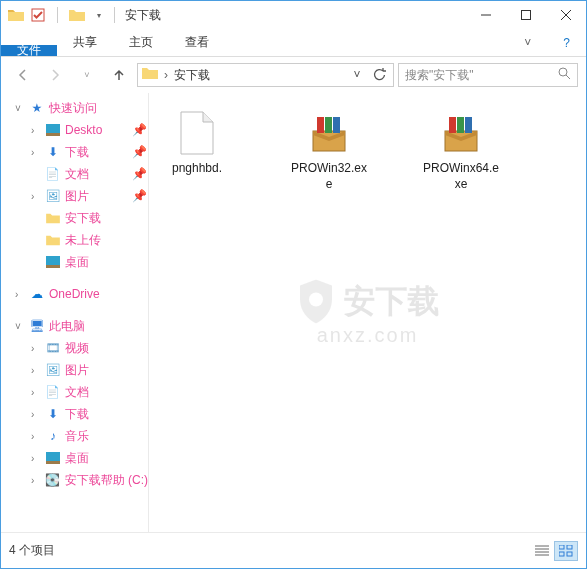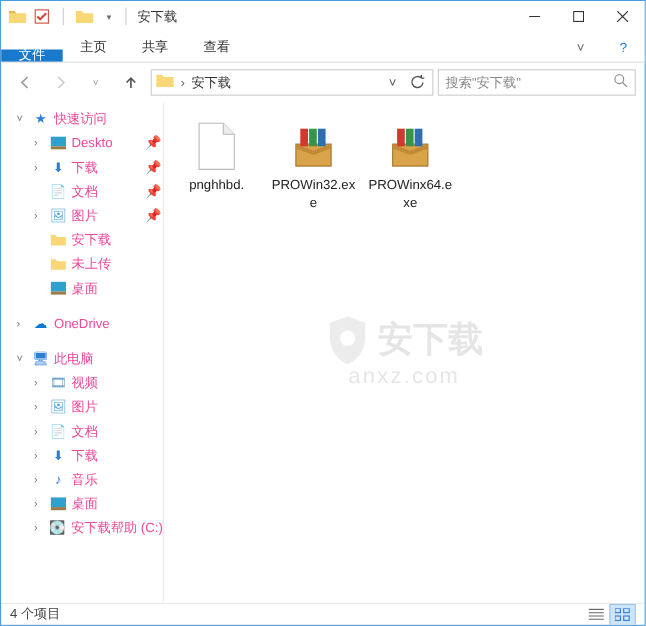--- a/index.html
+++ b/index.html
@@ -34,31 +34,31 @@
 .sidebar::-webkit-scrollbar { width: 14px; }
 .sidebar::-webkit-scrollbar-track { background: #f0f0f0; }
 .sidebar::-webkit-scrollbar-thumb { background: #c0c0c0; border: 3px solid #f0f0f0; }
 .tree-item { display: flex; align-items: center; height: 22px; padding-left: 14px; gap: 4px; white-space: nowrap; }
 .tree-item.child { padding-left: 30px; }
 .tree-item .exp { width: 10px; color: #777; font-size: 10px; }
 .tree-item .ticon { width: 16px; height: 16px; display: flex; align-items: center; justify-content: center; }
 .tree-item .tlabel { color: #ec4899; }
 .tree-sep { height: 10px; }
 
-.content { flex: 1; display: flex; flex-wrap: wrap; align-content: flex-start; padding: 12px 4px; position: relative; }
+.content { flex: 1; display: flex; flex-wrap: wrap; align-content: flex-start; padding: 12px 4px; position: relative; gap: 44px; }
 .file-item { width: 88px; display: flex; flex-direction: column; align-items: center; text-align: center; padding: 4px; }
 .file-item .ficon { width: 48px; height: 48px; display: flex; align-items: center; justify-content: center; margin-bottom: 4px; }
 .file-item .flabel { color: #222; line-height: 1.3; word-break: break-all; }
 
 .watermark { position: absolute; top: 50%; left: 50%; transform: translate(-50%, -50%); display: flex; flex-direction: column; align-items: center; opacity: 0.15; pointer-events: none; }
 .watermark .wm-row { display: flex; align-items: center; gap: 8px; }
 .watermark .wm-text { font-size: 32px; color: #555; font-weight: bold; }
 .watermark .wm-sub { font-size: 20px; color: #555; letter-spacing: 2px; }
 
-.statusbar { height: 20px; border-top: 1px solid #eaeaea; display: flex; align-items: center; padding: 0 8px; color: #444; }
+.statusbar { height: 36px; border-top: 1px solid #eaeaea; display: flex; align-items: center; padding: 0 8px; color: #444; }
 .statusbar .spacer { flex: 1; }
 .statusbar .viewbtn { width: 24px; height: 20px; display: flex; align-items: center; justify-content: center; border: 1px solid transparent; }
 .statusbar .viewbtn.active { background: #cde6f7; border-color: #9ac3e4; }
 
 
 .folder-icon { fill: #f8d776; }
 .pin-blue { color: #2e7cd6; }
 </style>
 </head>
 <body>
@@ -105,24 +105,24 @@
         </svg>
       </div>
   </div>
 </div>
 
 <div class="ribbon">
   <div class="file-tab">
       <span>文件</span>
     </div>
   <div class="tab">
+      <span>共享</span>
+    </div>
+  <div class="tab">
       <span>主页</span>
-    </div>
-  <div class="tab">
-      <span>共享</span>
     </div>
   <div class="tab">
       <span>查看</span>
     </div>
   <span class="spacer" style="flex:1"></span>
   <div class="tab" style="color:#666;">˅</div>
   <div class="tab" style="color:#1979ca;">?</div>
 </div>
 
 <div class="addrbar">

